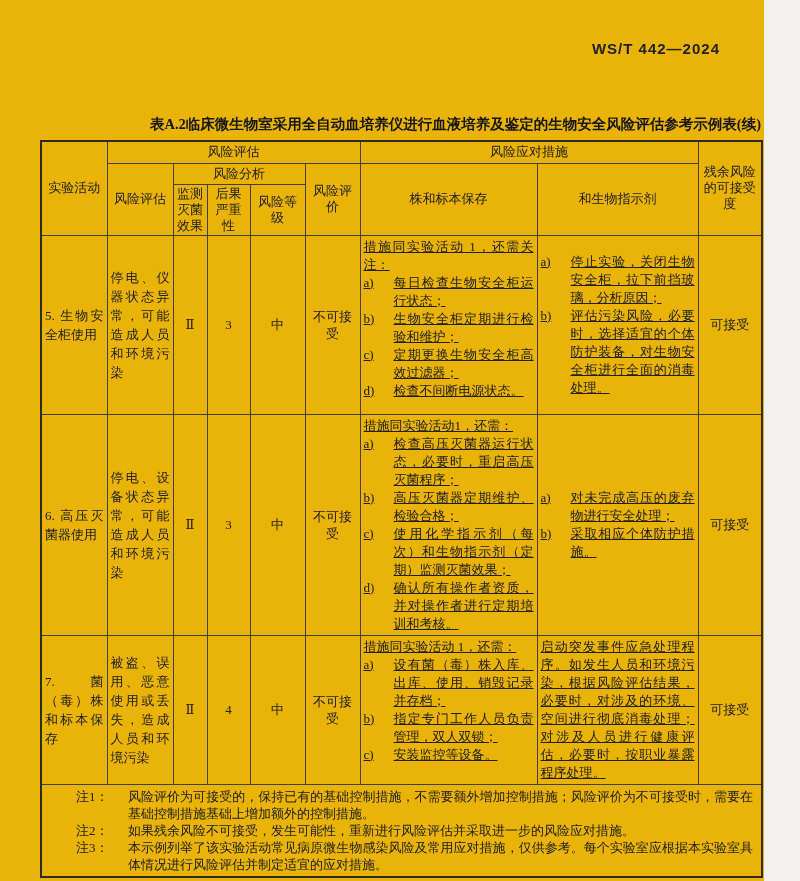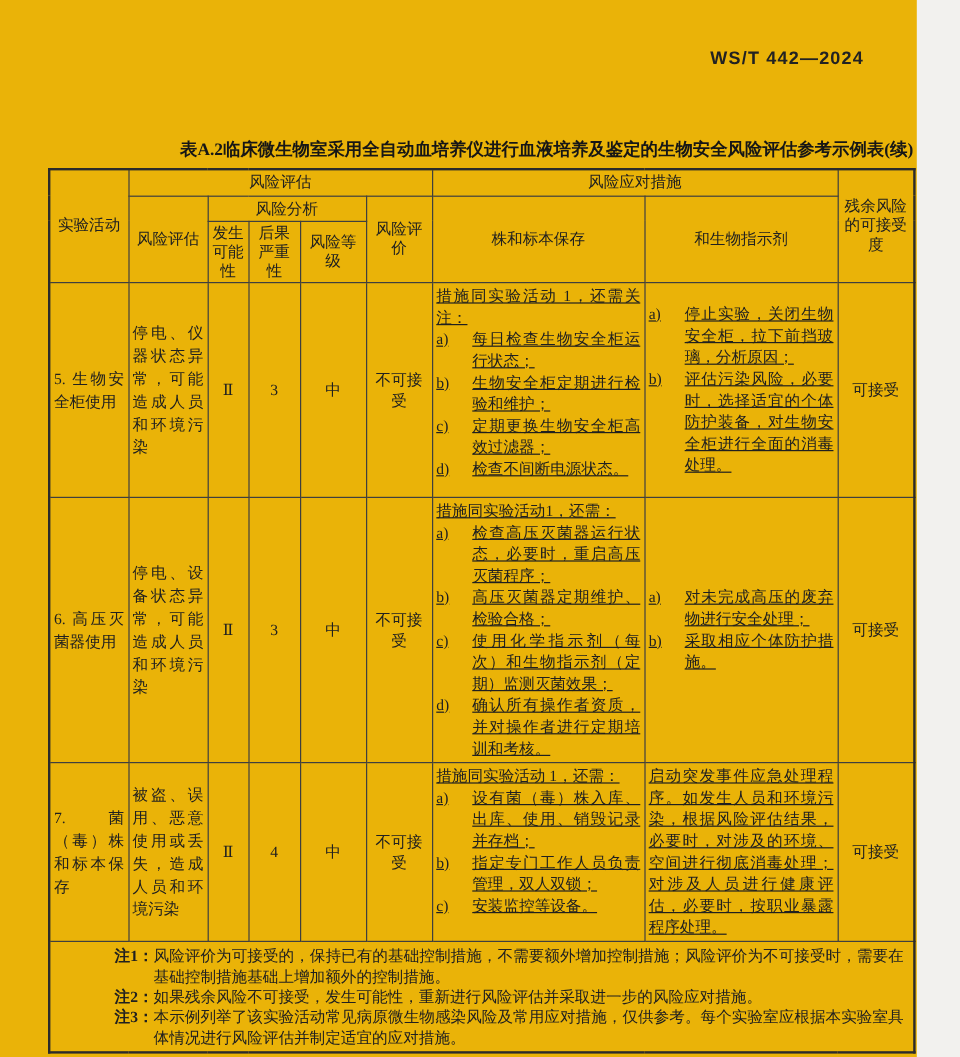--- a/index.html
+++ b/index.html
@@ -47,21 +47,21 @@
     vertical-align:top;padding:2px 3px;line-height:18px;text-align:justify;text-decoration:underline;
   }
   td.vmid{vertical-align:middle;}
   .intro{text-align:justify;}
   .li{display:flex;}
   .marker{flex:0 0 30px;}
   .li-text{flex:1;text-align:justify;}
   .para{text-align:justify;}
   td.notes-cell{vertical-align:top;padding:3px 8px 3px 6px;line-height:17px;}
   .note{display:flex;padding-left:28px;}
-  .note-label{flex:0 0 52px;font-weight:bold;white-space:nowrap;text-align:right;}
+  .note-label{flex:0 0 52px;font-weight:normal;white-space:nowrap;}
   .note-text{flex:1;text-align:justify;}
 </style>
 </head>
 <body>
 
 <div class="page">
 
   <div class="doc-number">WS/T 442—2024</div>
 
   <div class="table-title">表A.2临床微生物室采用全自动血培养仪进行血液培养及鉴定的生物安全风险评估参考示例表(续)</div>
@@ -86,21 +86,21 @@
         <th rowspan="3">残余风险的可接受度</th>
       </tr>
       <tr class="hr2">
         <th rowspan="2">风险评估</th>
         <th colspan="3">风险分析</th>
         <th rowspan="2">风险评价</th>
         <th rowspan="2">株和标本保存</th>
         <th rowspan="2">和生物指示剂</th>
       </tr>
       <tr class="hr3">
-        <th>发生可能性</th>
+        <th>监测灭菌效果</th>
         <th>后果严重性</th>
         <th>风险等级</th>
       </tr>
     </thead>
     <tbody>
 
       <tr class="r5">
         <td class="jt">5. 生物安全柜使用</td>
         <td class="jt">停电、仪器状态异常，可能造成人员和环境污染</td>
         <td class="c">Ⅱ</td>

